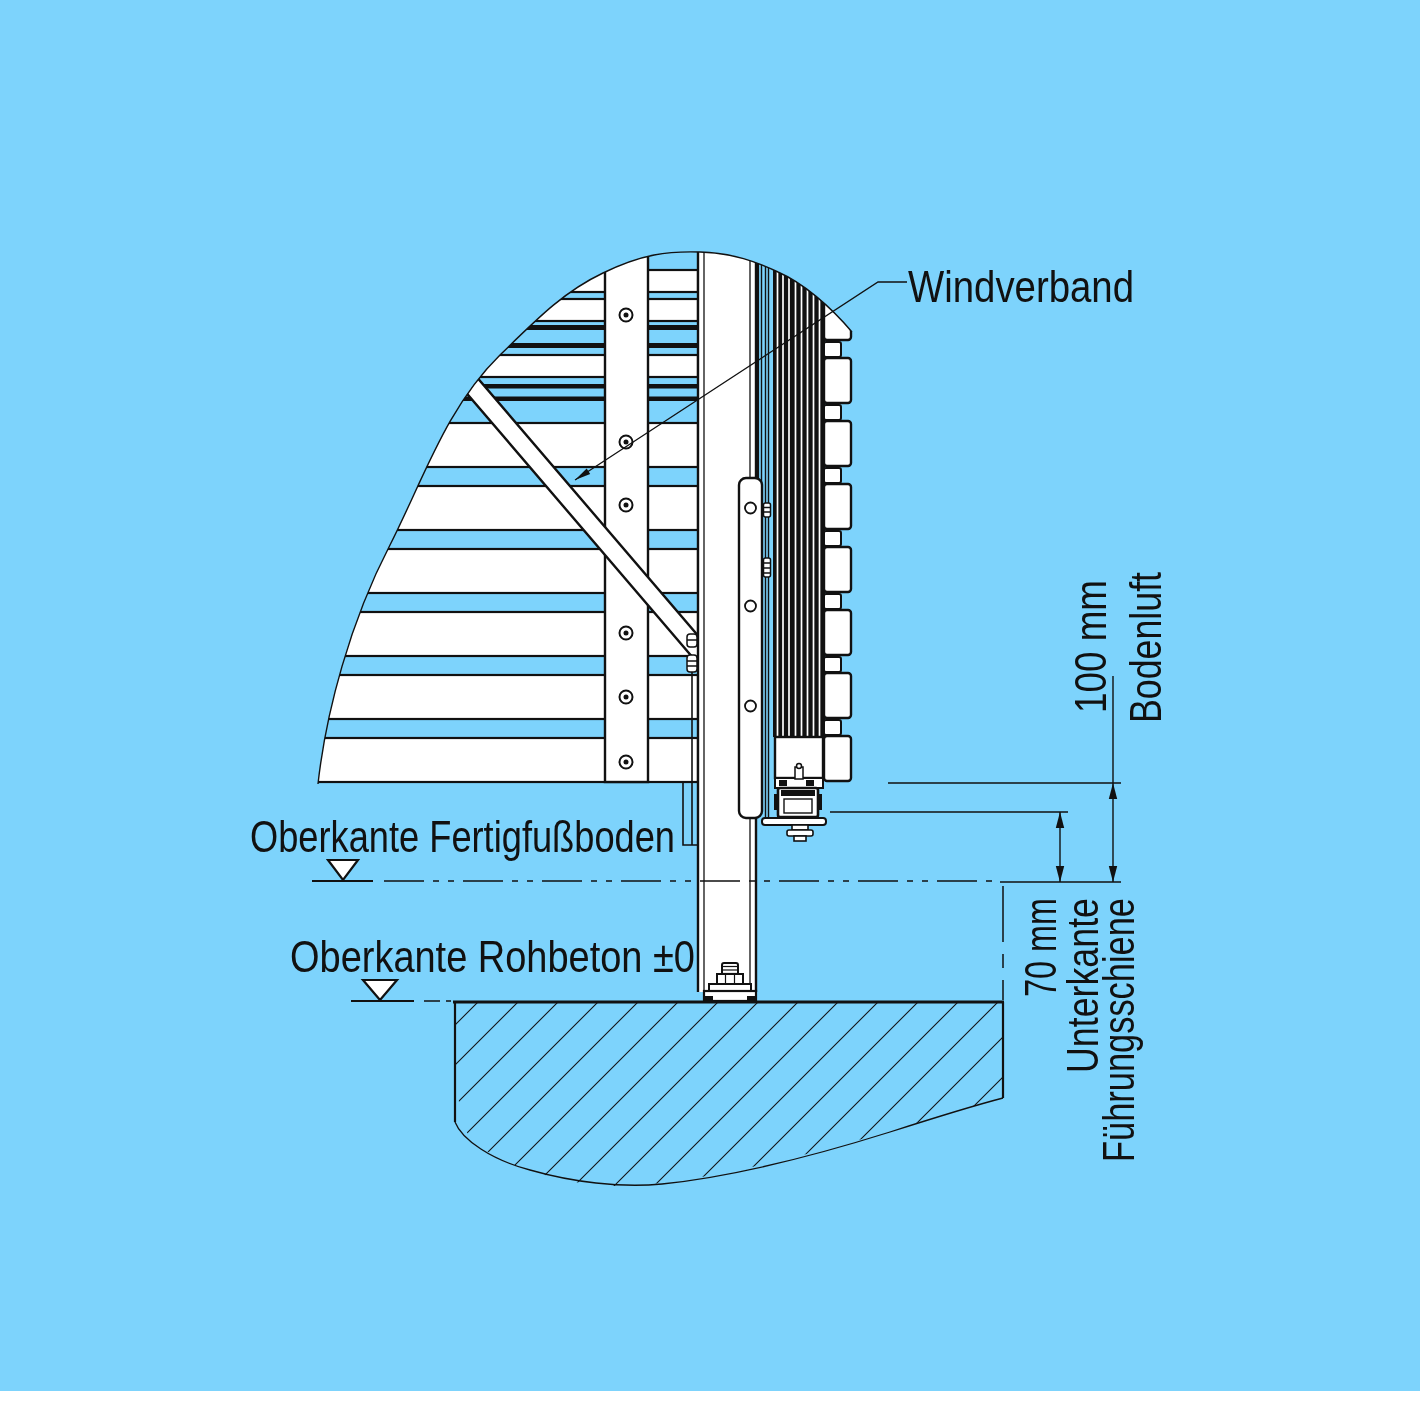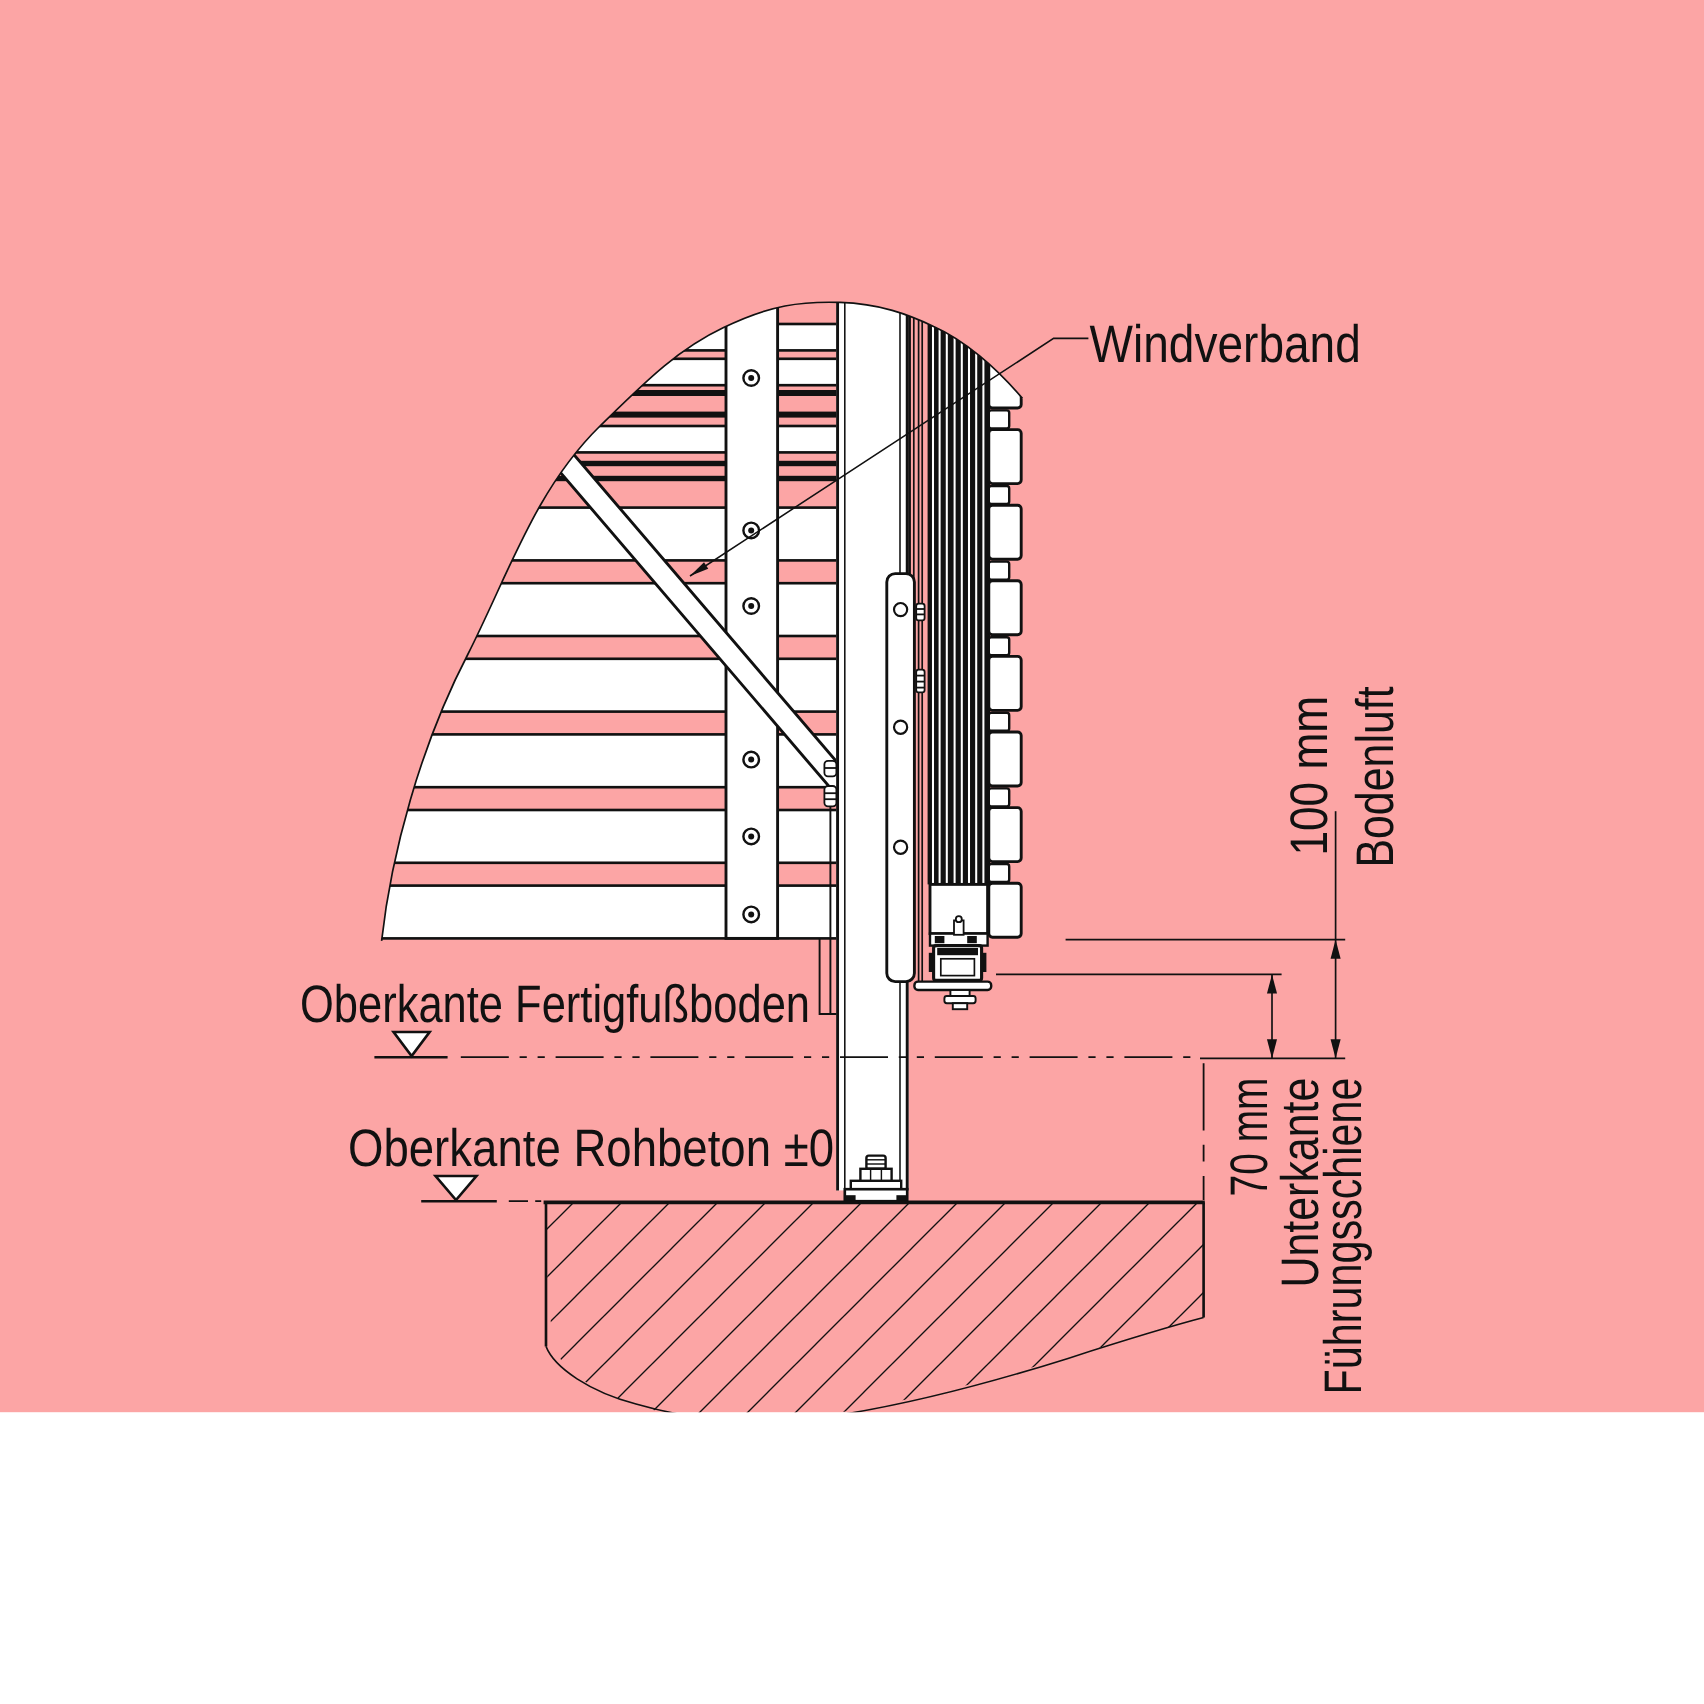--- a/index.html
+++ b/index.html
@@ -1,16 +1,16 @@
 <!DOCTYPE html>
 <html><head>
 <meta charset="utf-8">
 <style>
   html,body{margin:0;padding:0;background:#ffffff;}
-  .sheet{width:1420px;height:1177px;background:#fca5a5;position:relative;overflow:hidden;}
+  .sheet{width:1420px;height:1391px;background:#7dd3fc;position:relative;overflow:hidden;}
   svg{display:block;}
   text{font-family:"Liberation Sans","DejaVu Sans",sans-serif;fill:#111111;}
   .lbl{font-size:44px;}
 </style>
 </head>
 <body>
 
 <div class="sheet">
 <svg width="1420" height="1420" viewBox="0 0 1420 1420">
 

